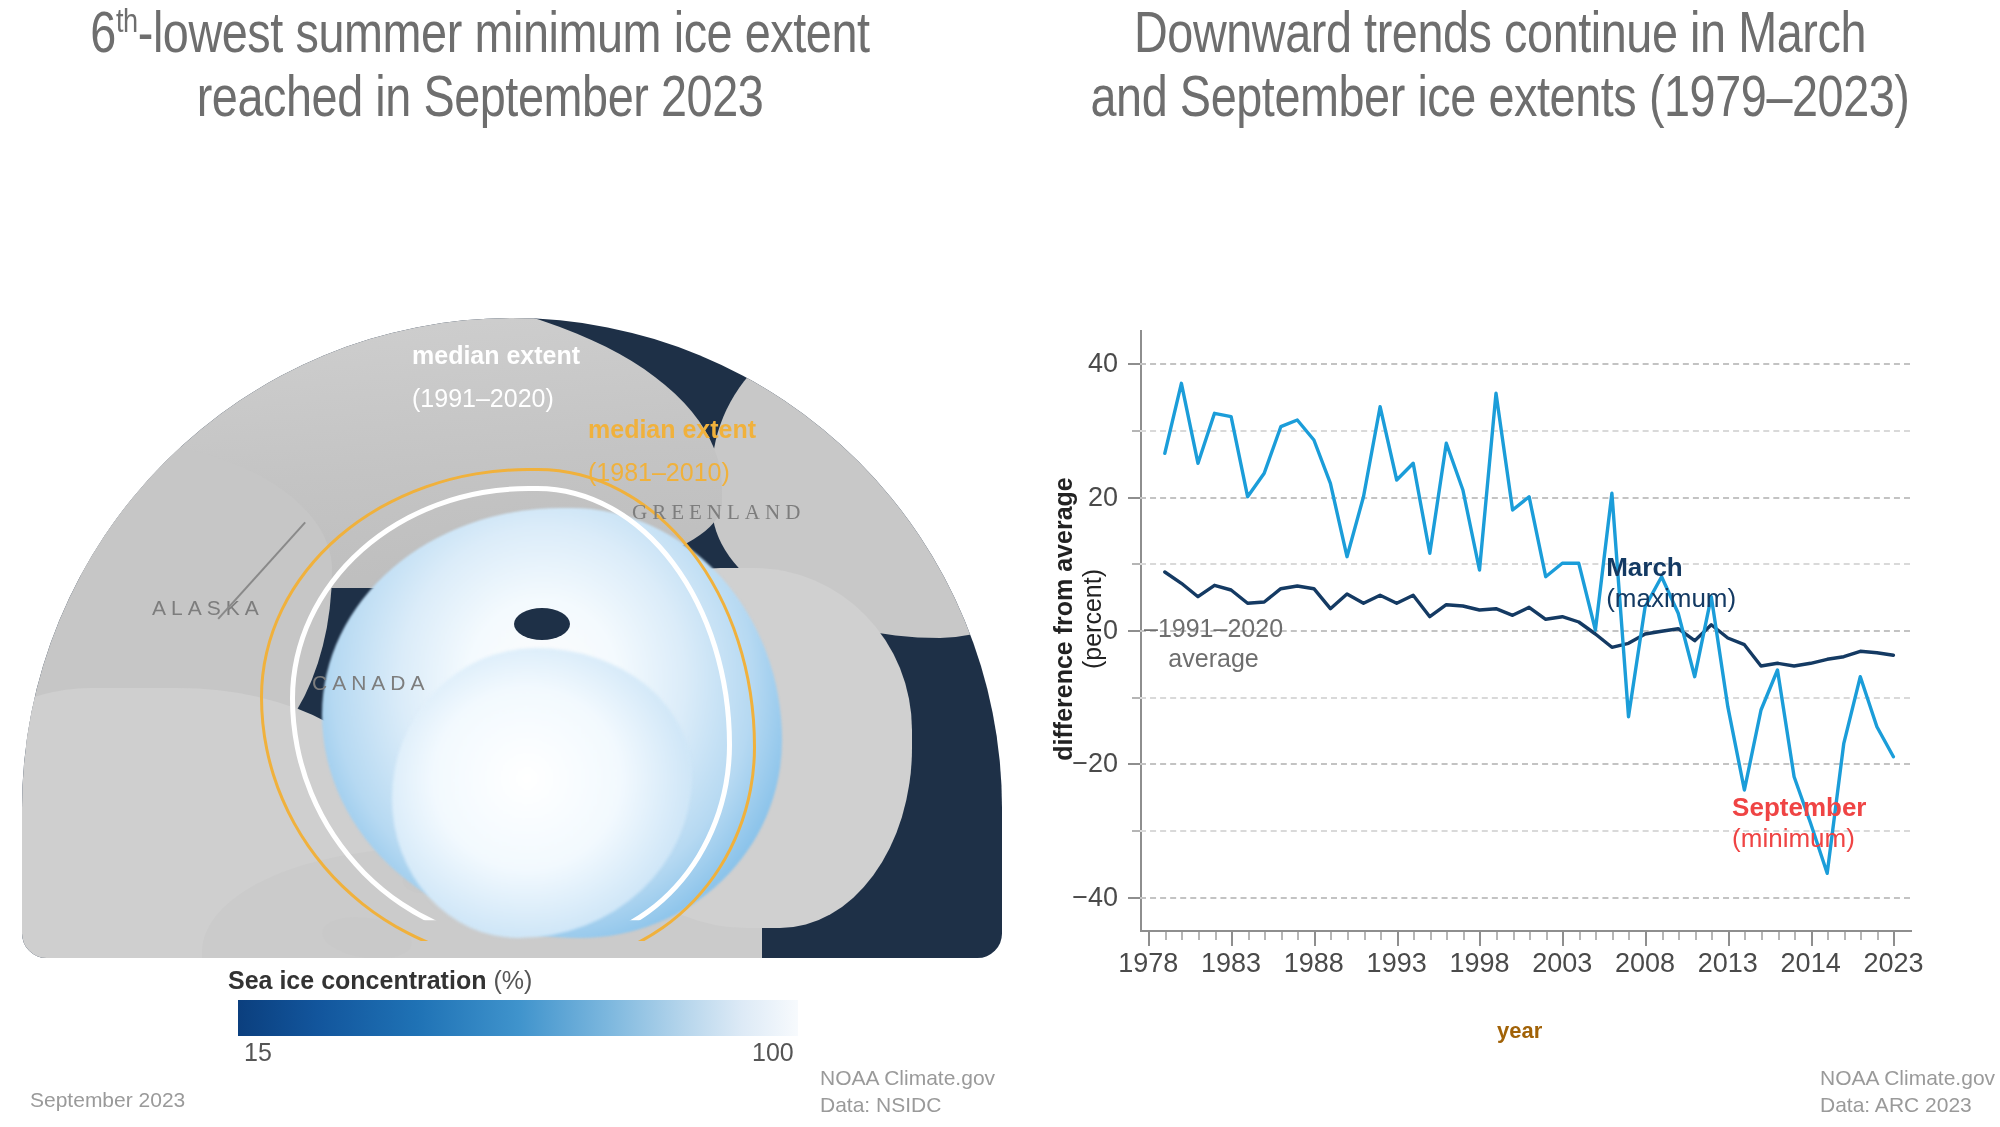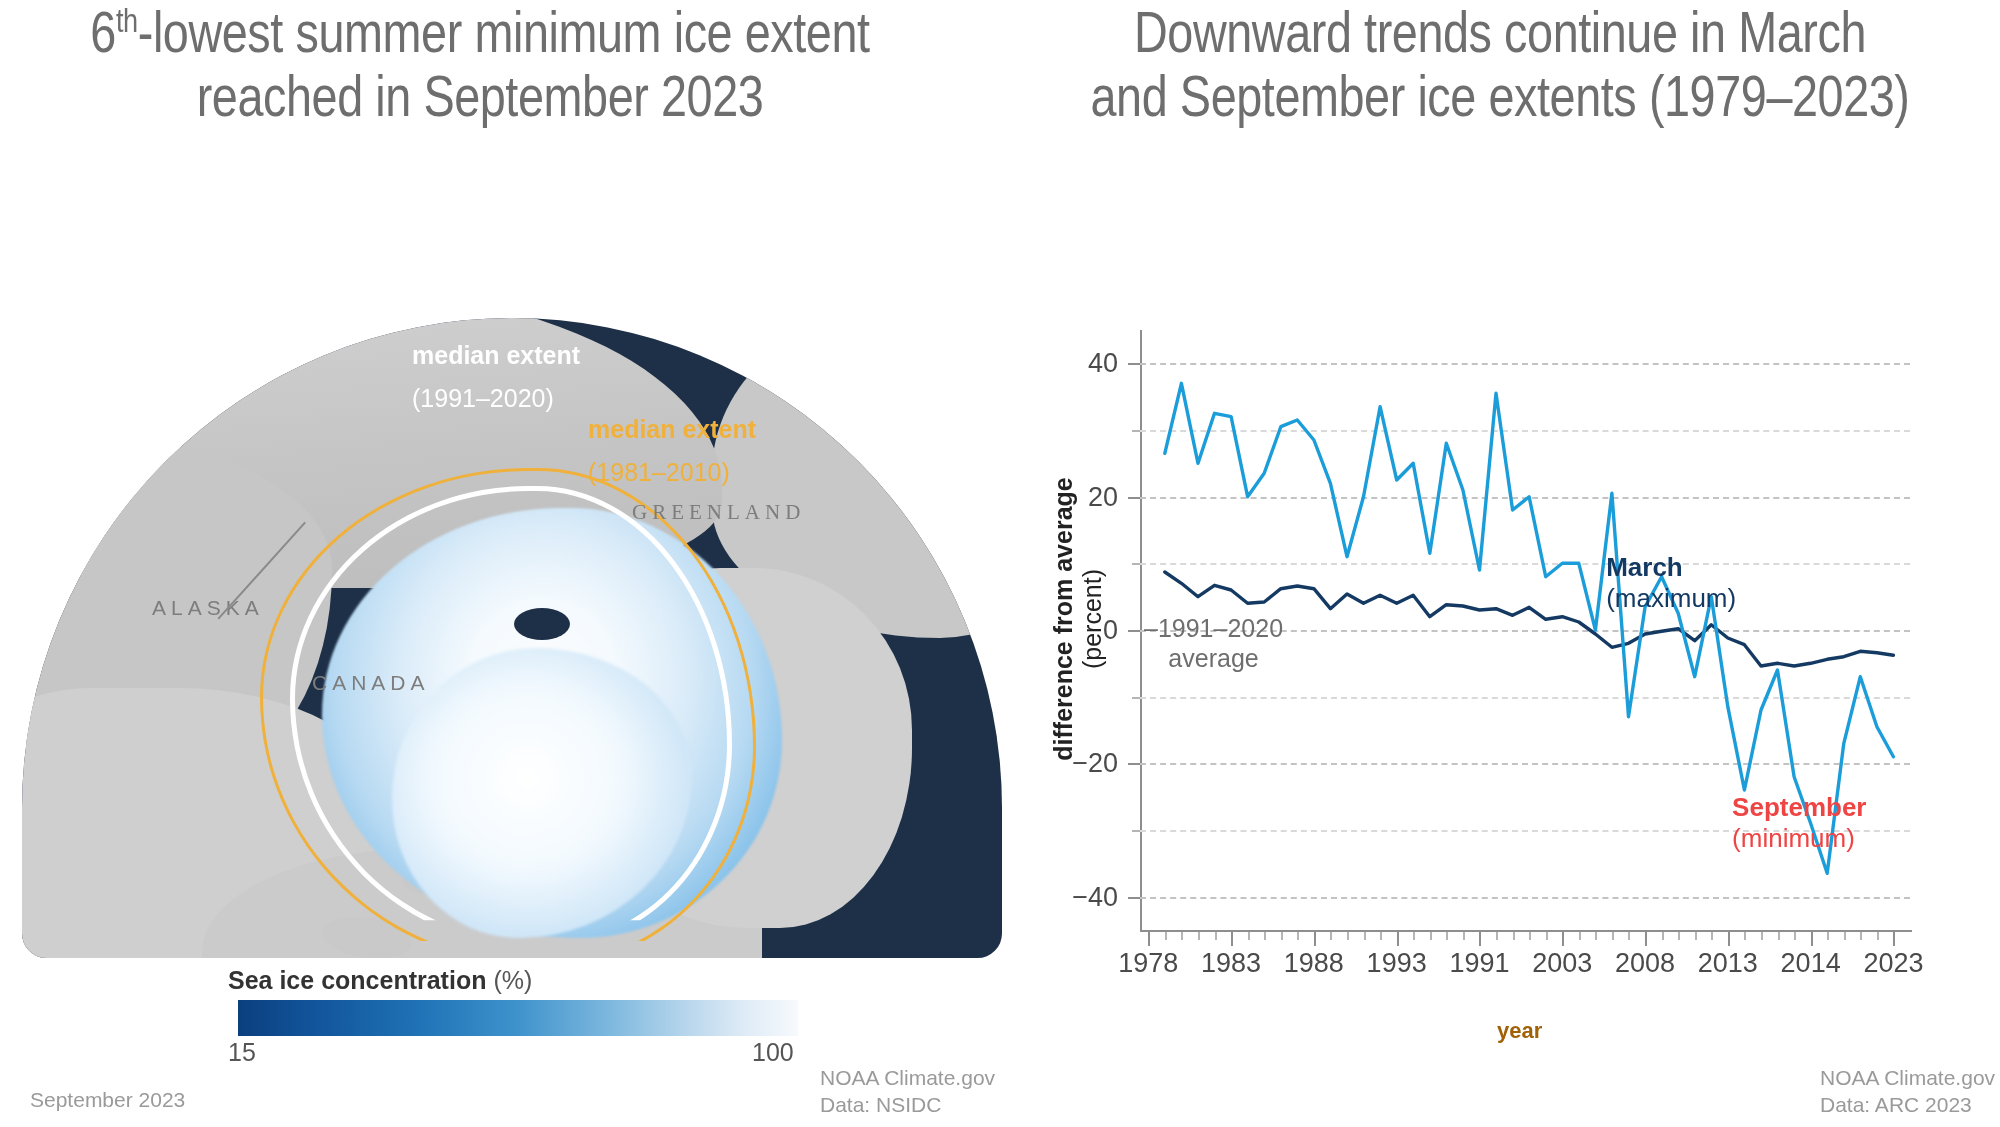--- a/index.html
+++ b/index.html
@@ -92,21 +92,21 @@
   .anno-orange{color:#f0b13c;}
   .leader{position:absolute;background:#8a8a8a;height:1.5px;transform-origin:left center;}
 
   
   .cbar-title{position:absolute;left:228px;top:966px;font-size:25px;color:#333;font-weight:700;}
   .cbar-title .pct{font-weight:400;color:#555;}
   .cbar{
     position:absolute;left:238px;top:1000px;width:560px;height:36px;
     background:linear-gradient(90deg,#0b3f7e 0%,#12559c 14%,#1f72b5 32%,#3f93cc 50%,#7cb7de 66%,#b7d6ec 80%,#ddeaf6 90%,#f7fafd 100%);
   }
-  .cbar-min{position:absolute;left:228px;top:1038px;font-size:25px;color:#555;}
+  .cbar-min{position:absolute;left:244px;top:1038px;font-size:25px;color:#555;}
   .cbar-max{position:absolute;left:752px;top:1038px;font-size:25px;color:#555;}
 
   
   .foot{position:absolute;color:#9a9a9a;font-size:21px;line-height:1.28;
         font-family:"Liberation Sans Narrow","Liberation Sans",sans-serif;}
   #foot-date{left:30px;top:1087px;}
   #foot-left-credit{left:820px;top:1065px;}
   #foot-right-credit{left:1820px;top:1065px;}
 
   
@@ -277,21 +277,21 @@
         <div class="xtick-mark" style="left: 790.645px; height: 14px; background: rgb(142, 142, 142);"></div>
         <div class="xtick-mark" style="left: 807.204px; height: 8px; background: rgb(181, 181, 181);"></div>
         <div class="xtick-mark" style="left: 823.763px; height: 8px; background: rgb(181, 181, 181);"></div>
         <div class="xtick-mark" style="left: 840.323px; height: 8px; background: rgb(181, 181, 181);"></div>
         <div class="xtick-mark" style="left: 856.882px; height: 8px; background: rgb(181, 181, 181);"></div>
         <div class="xtick-mark" style="left: 873.441px; height: 14px; background: rgb(142, 142, 142);"></div>
         <div class="xtick-label" style="left: 128.28px;">1978</div>
         <div class="xtick-label" style="left: 211.075px;">1983</div>
         <div class="xtick-label" style="left: 293.871px;">1988</div>
         <div class="xtick-label" style="left: 376.667px;">1993</div>
-        <div class="xtick-label" style="left: 459.462px;">1991</div>
+        <div class="xtick-label" style="left: 459.462px;">1998</div>
         <div class="xtick-label" style="left: 542.258px;">2003</div>
         <div class="xtick-label" style="left: 625.054px;">2008</div>
         <div class="xtick-label" style="left: 707.849px;">2013</div>
         <div class="xtick-label" style="left: 790.645px;">2014</div>
         <div class="xtick-label" style="left: 873.441px;">2023</div>
       </div>
 
     <svg class="lines" id="series-svg" width="960" height="700">
         <path d="M144.8 272.0 L161.4 283.3 L178.0 296.7 L194.5 285.3 L211.1 290.0 L227.6 303.3 L244.2 302.0 L260.8 288.7 L277.3 286.0 L293.9 288.7 L310.4 308.7 L327.0 294.0 L343.5 303.3 L360.1 295.3 L376.7 303.3 L393.2 295.3 L409.8 316.7 L426.3 304.7 L442.9 306.0 L459.5 310.0 L476.0 308.7 L492.6 315.3 L509.1 307.3 L525.7 319.3 L542.3 316.7 L558.8 322.0 L575.4 334.0 L591.9 347.3 L608.5 343.3 L625.1 334.0 L641.6 331.3 L658.2 328.7 L674.7 340.7 L691.3 324.7 L707.8 338.0 L724.4 344.7 L741.0 366.0 L757.5 363.3 L774.1 366.0 L790.6 363.3 L807.2 359.3 L823.8 356.7 L840.3 351.3 L856.9 352.7 L873.4 355.3" fill="none" stroke="#143a63" stroke-width="3.4" stroke-linejoin="round" stroke-linecap="round"></path>
         <path d="M144.8 153.3 L161.4 83.3 L178.0 163.3 L194.5 113.3 L211.1 116.7 L227.6 196.7 L244.2 173.3 L260.8 126.7 L277.3 120.0 L293.9 140.0 L310.4 183.3 L327.0 256.7 L343.5 196.7 L360.1 106.7 L376.7 180.0 L393.2 163.3 L409.8 253.3 L426.3 143.3 L442.9 190.0 L459.5 270.0 L476.0 93.3 L492.6 210.0 L509.1 196.7 L525.7 276.7 L542.3 263.3 L558.8 263.3 L575.4 330.0 L591.9 193.3 L608.5 416.7 L625.1 306.7 L641.6 276.7 L658.2 313.3 L674.7 376.7 L691.3 296.7 L707.8 406.7 L724.4 490.0 L741.0 410.0 L757.5 370.0 L774.1 476.7 L790.6 523.3 L807.2 573.3 L823.8 443.3 L840.3 376.7 L856.9 426.7 L873.4 456.7" fill="none" stroke="#1b9dd9" stroke-width="3.4" stroke-linejoin="round" stroke-linecap="round"></path>

